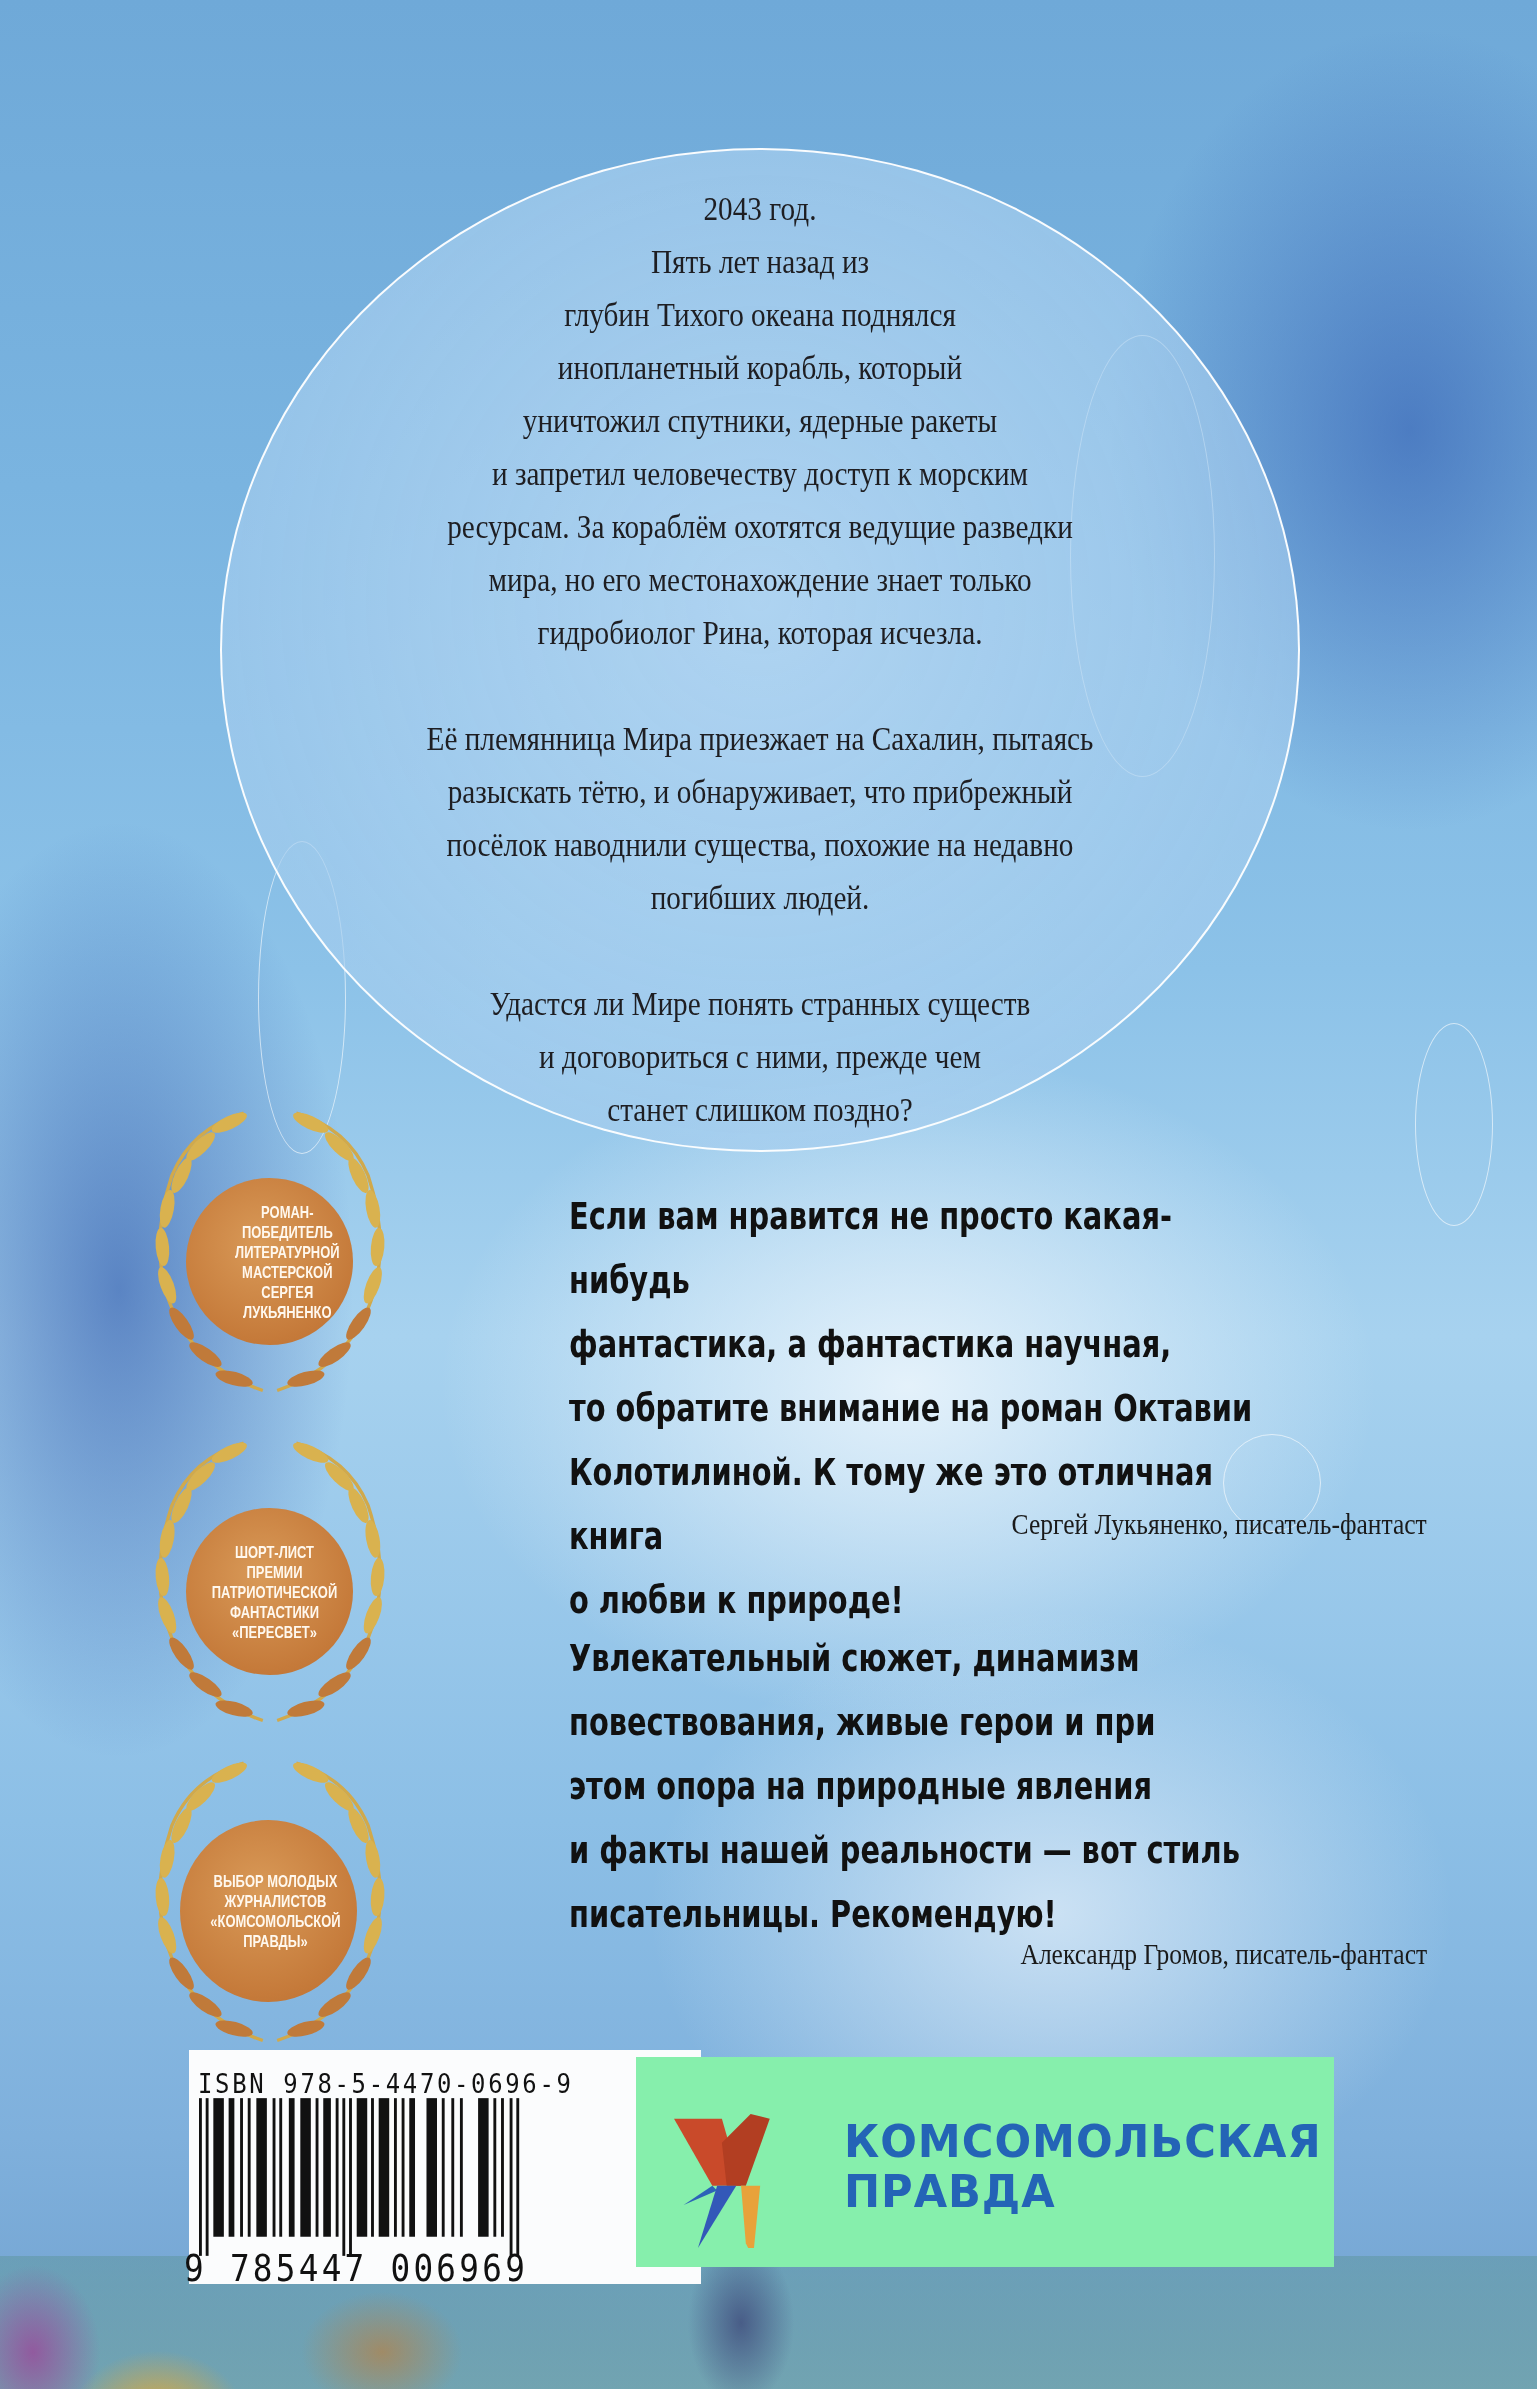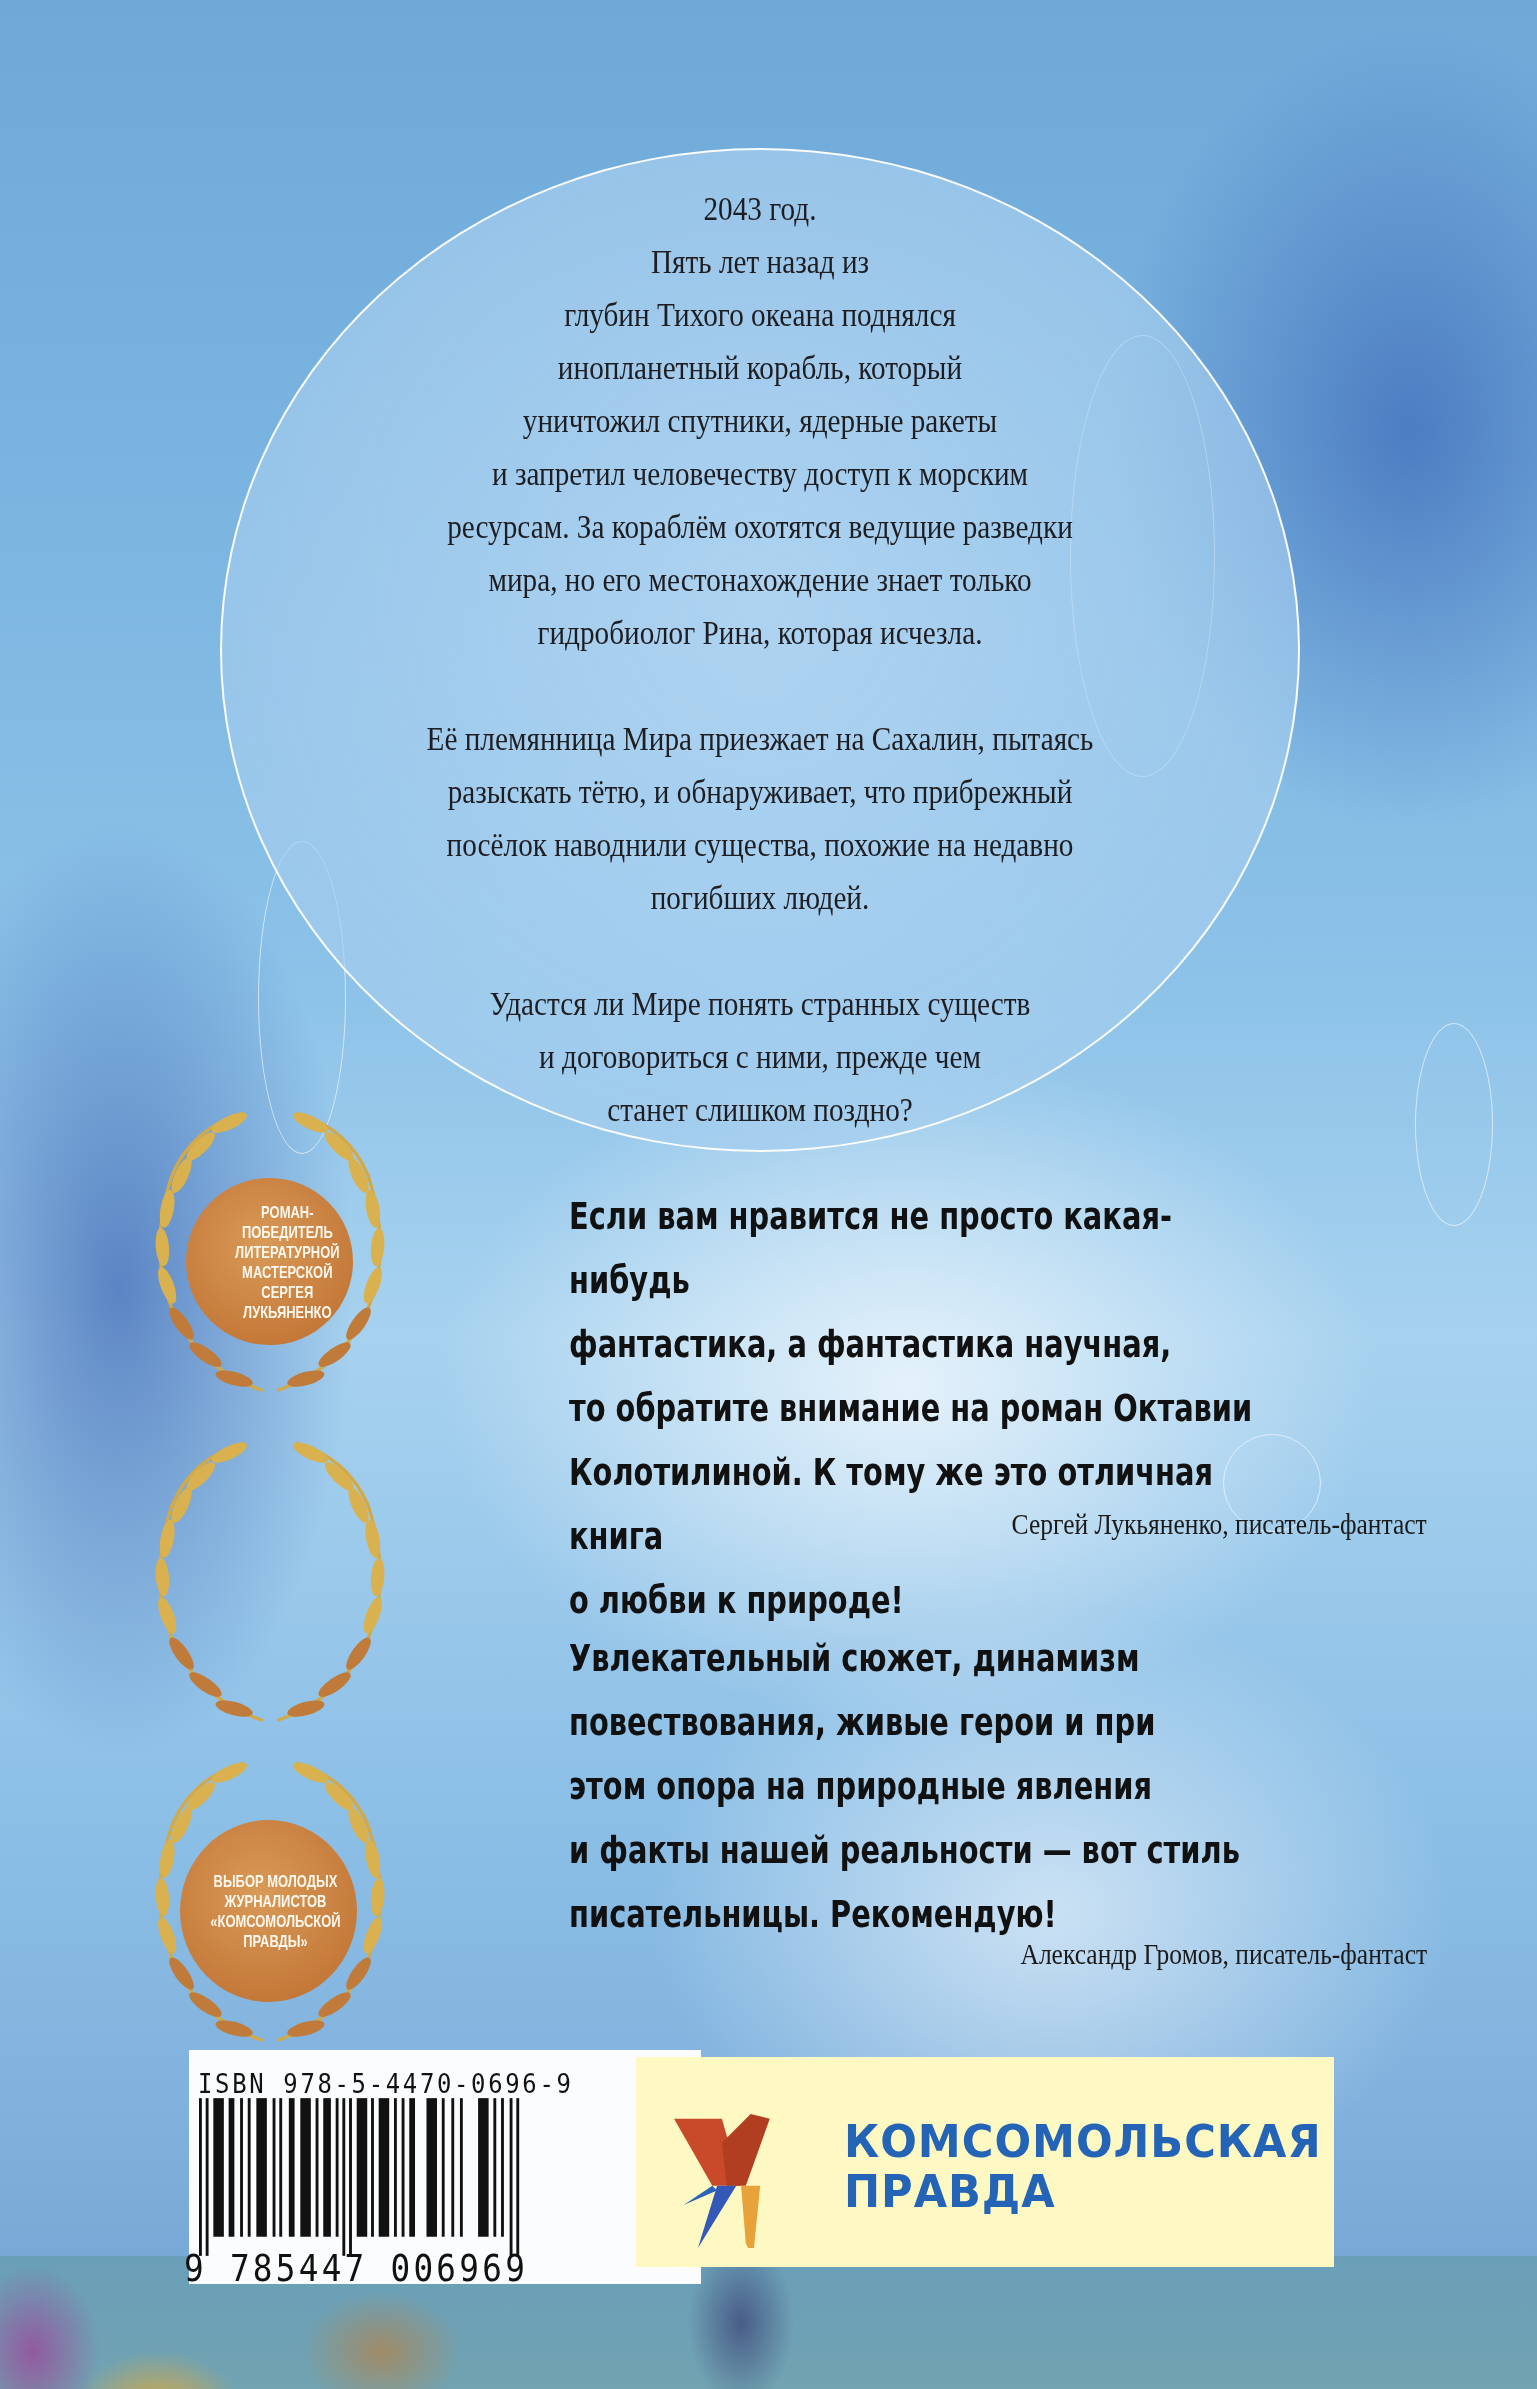--- a/index.html
+++ b/index.html
@@ -79,21 +79,21 @@
     letter-spacing:2.9px; transform:scaleX(0.92); transform-origin:0 0;
   }
   .barcode { position:absolute; left:9.6px; top:48px; }
   .barcode-digits {
     position:absolute; left:0; top:158px;
     font-family:"DejaVu Sans Mono", monospace; font-size:38px; color:#111;
     letter-spacing:3.8px; transform:scaleX(0.86); transform-origin:0 0;
   }
   .publisher-box {
     position:absolute; left:636px; top:2057px; width:698px; height:210px;
-    background:#fef9c3;
+    background:#86efac;
   }
   .publisher-name {
     position:absolute; left:208px; top:60px;
     font-family:"DejaVu Sans", sans-serif; font-weight:bold;
     color:#2464b6; font-size:44px; line-height:50px; white-space:pre-line;
     letter-spacing:1px; transform:scaleX(0.98); transform-origin:0 0;
   }
   .publisher-logo { position:absolute; left:38px; top:57px; }
 </style>
 </head>
@@ -188,20 +188,27 @@
     </g>
     <g fill="#c07a3a">
       <ellipse cx="160" cy="480" rx="40" ry="14" transform="rotate(-125 160 480)"></ellipse>
       <ellipse cx="210" cy="545" rx="40" ry="14" transform="rotate(-145 210 545)"></ellipse>
       <ellipse cx="270" cy="595" rx="40" ry="14" transform="rotate(-165 270 595)"></ellipse>
       <ellipse cx="530" cy="480" rx="40" ry="14" transform="rotate(125 530 480)"></ellipse>
       <ellipse cx="480" cy="545" rx="40" ry="14" transform="rotate(145 480 545)"></ellipse>
       <ellipse cx="420" cy="595" rx="40" ry="14" transform="rotate(165 420 595)"></ellipse>
     </g>
   </svg>
+  <div class="medal">
+    <span>ШОРТ-ЛИСТ
+ПРЕМИИ
+ПАТРИОТИЧЕСКОЙ
+ФАНТАСТИКИ
+«ПЕРЕСВЕТ»</span>
+  </div>
 </div>
 
 <div class="award" style="top:1744px;">
   <svg width="330" height="330" viewBox="0 0 690 690">
     <g fill="none" stroke="#d1a94b" stroke-width="7">
       <path d="M330 620 C150 560 70 380 140 170 C170 100 220 60 290 40"></path>
       <path d="M360 620 C540 560 620 380 550 170 C520 100 470 60 400 40"></path>
     </g>
     <g fill="#d9b24f">
       <ellipse cx="260" cy="60" rx="40" ry="14" transform="rotate(-25 260 60)"></ellipse>

